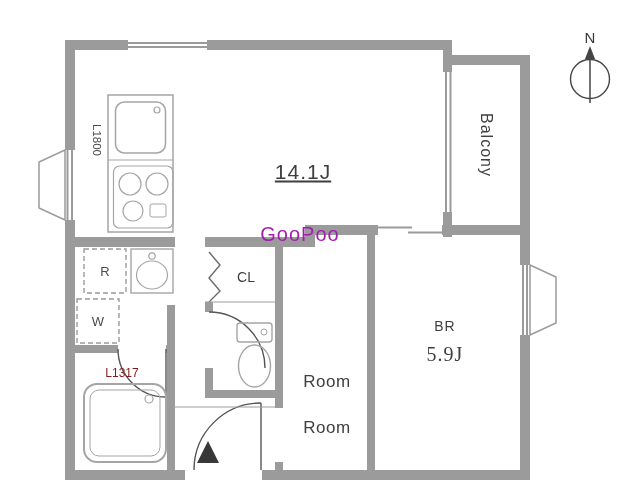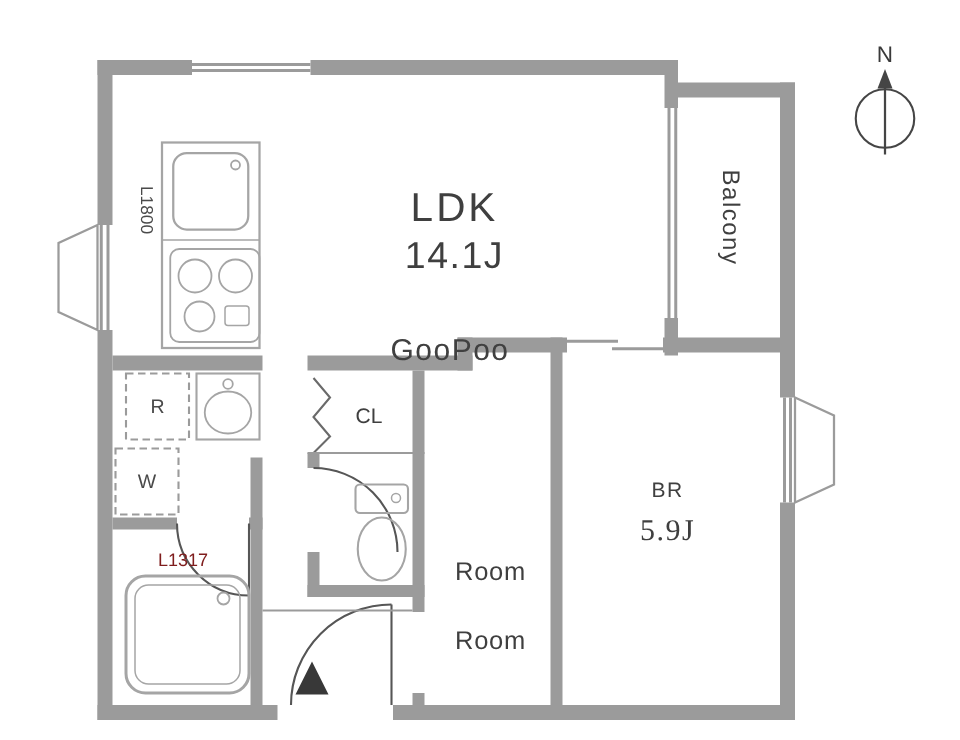--- a/index.html
+++ b/index.html
@@ -14,31 +14,31 @@
   .lbl{
     position:absolute;
     transform:translate(-50%,-50%);
     color:#3f3f3f;
     white-space:nowrap;
     line-height:1;
     user-select:none;
   }
   .vlbl{transform:translate(-50%,-50%) rotate(90deg);}
   .ldk-name{font-size:27px;letter-spacing:2px;}
-  .ldk-area{font-size:25px;letter-spacing:1px;}
+  .ldk-area{font-size:21px;letter-spacing:1px;text-decoration:underline;}
   .br-name{font-size:14px;letter-spacing:1px;}
   .br-area{font-size:20px;letter-spacing:1px;font-family:Liberation Serif, serif;}
   .balcony{font-size:16px;letter-spacing:1px;}
   .stock{font-size:17px;letter-spacing:0.5px;}
   .cl{font-size:14px;}
   .small-fix{font-size:12px;color:#7f1d1d;}
   .kitchen-lbl{font-size:11.5px;color:#4a4a4a;}
   .appl{font-size:13px;color:#4a4a4a;}
   .north{font-size:15px;color:#3a3a3a;}
-  .watermark{font-size:20px;color:#404040;letter-spacing:1px;}
+  .watermark{font-size:20px;color:#a21caf;letter-spacing:1px;}
 </style>
 </head>
 <body>
 
 <div class="canvas">
 
   <svg class="plan-svg" width="640" height="493" viewBox="0 0 640 493">
 
     <g fill="#ffffff" stroke="#9b9b9b" stroke-width="1.5">
       <polygon points="65,150 39,162 39,208 65,220"></polygon>
@@ -137,21 +137,20 @@
 
     <polygon points="208,441 197,463 219,463" fill="#383838"></polygon>
 
     <g stroke="#454545" fill="none">
       <line x1="590" y1="52" x2="590" y2="103" stroke-width="1.5"></line>
       <polygon points="590,46 585,59 595,59" fill="#454545" stroke="none"></polygon>
       <circle cx="590" cy="79" r="19.5" stroke-width="1.4"></circle>
     </g>
   </svg>
 
-  <div class="lbl ldk-name" style="left:303px;top:139px;">LDK</div>
   <div class="lbl ldk-area" style="left:303px;top:171px;">14.1J</div>
 
   <div class="lbl br-name" style="left:445px;top:326px;">BR</div>
   <div class="lbl br-area" style="left:445px;top:354px;">5.9J</div>
 
   <div class="lbl vlbl balcony" style="left:486px;top:145px;">Balcony</div>
 
   <div class="lbl stock" style="left:327px;top:381px;">Room</div>
   <div class="lbl stock" style="left:327px;top:427px;">Room</div>
 

